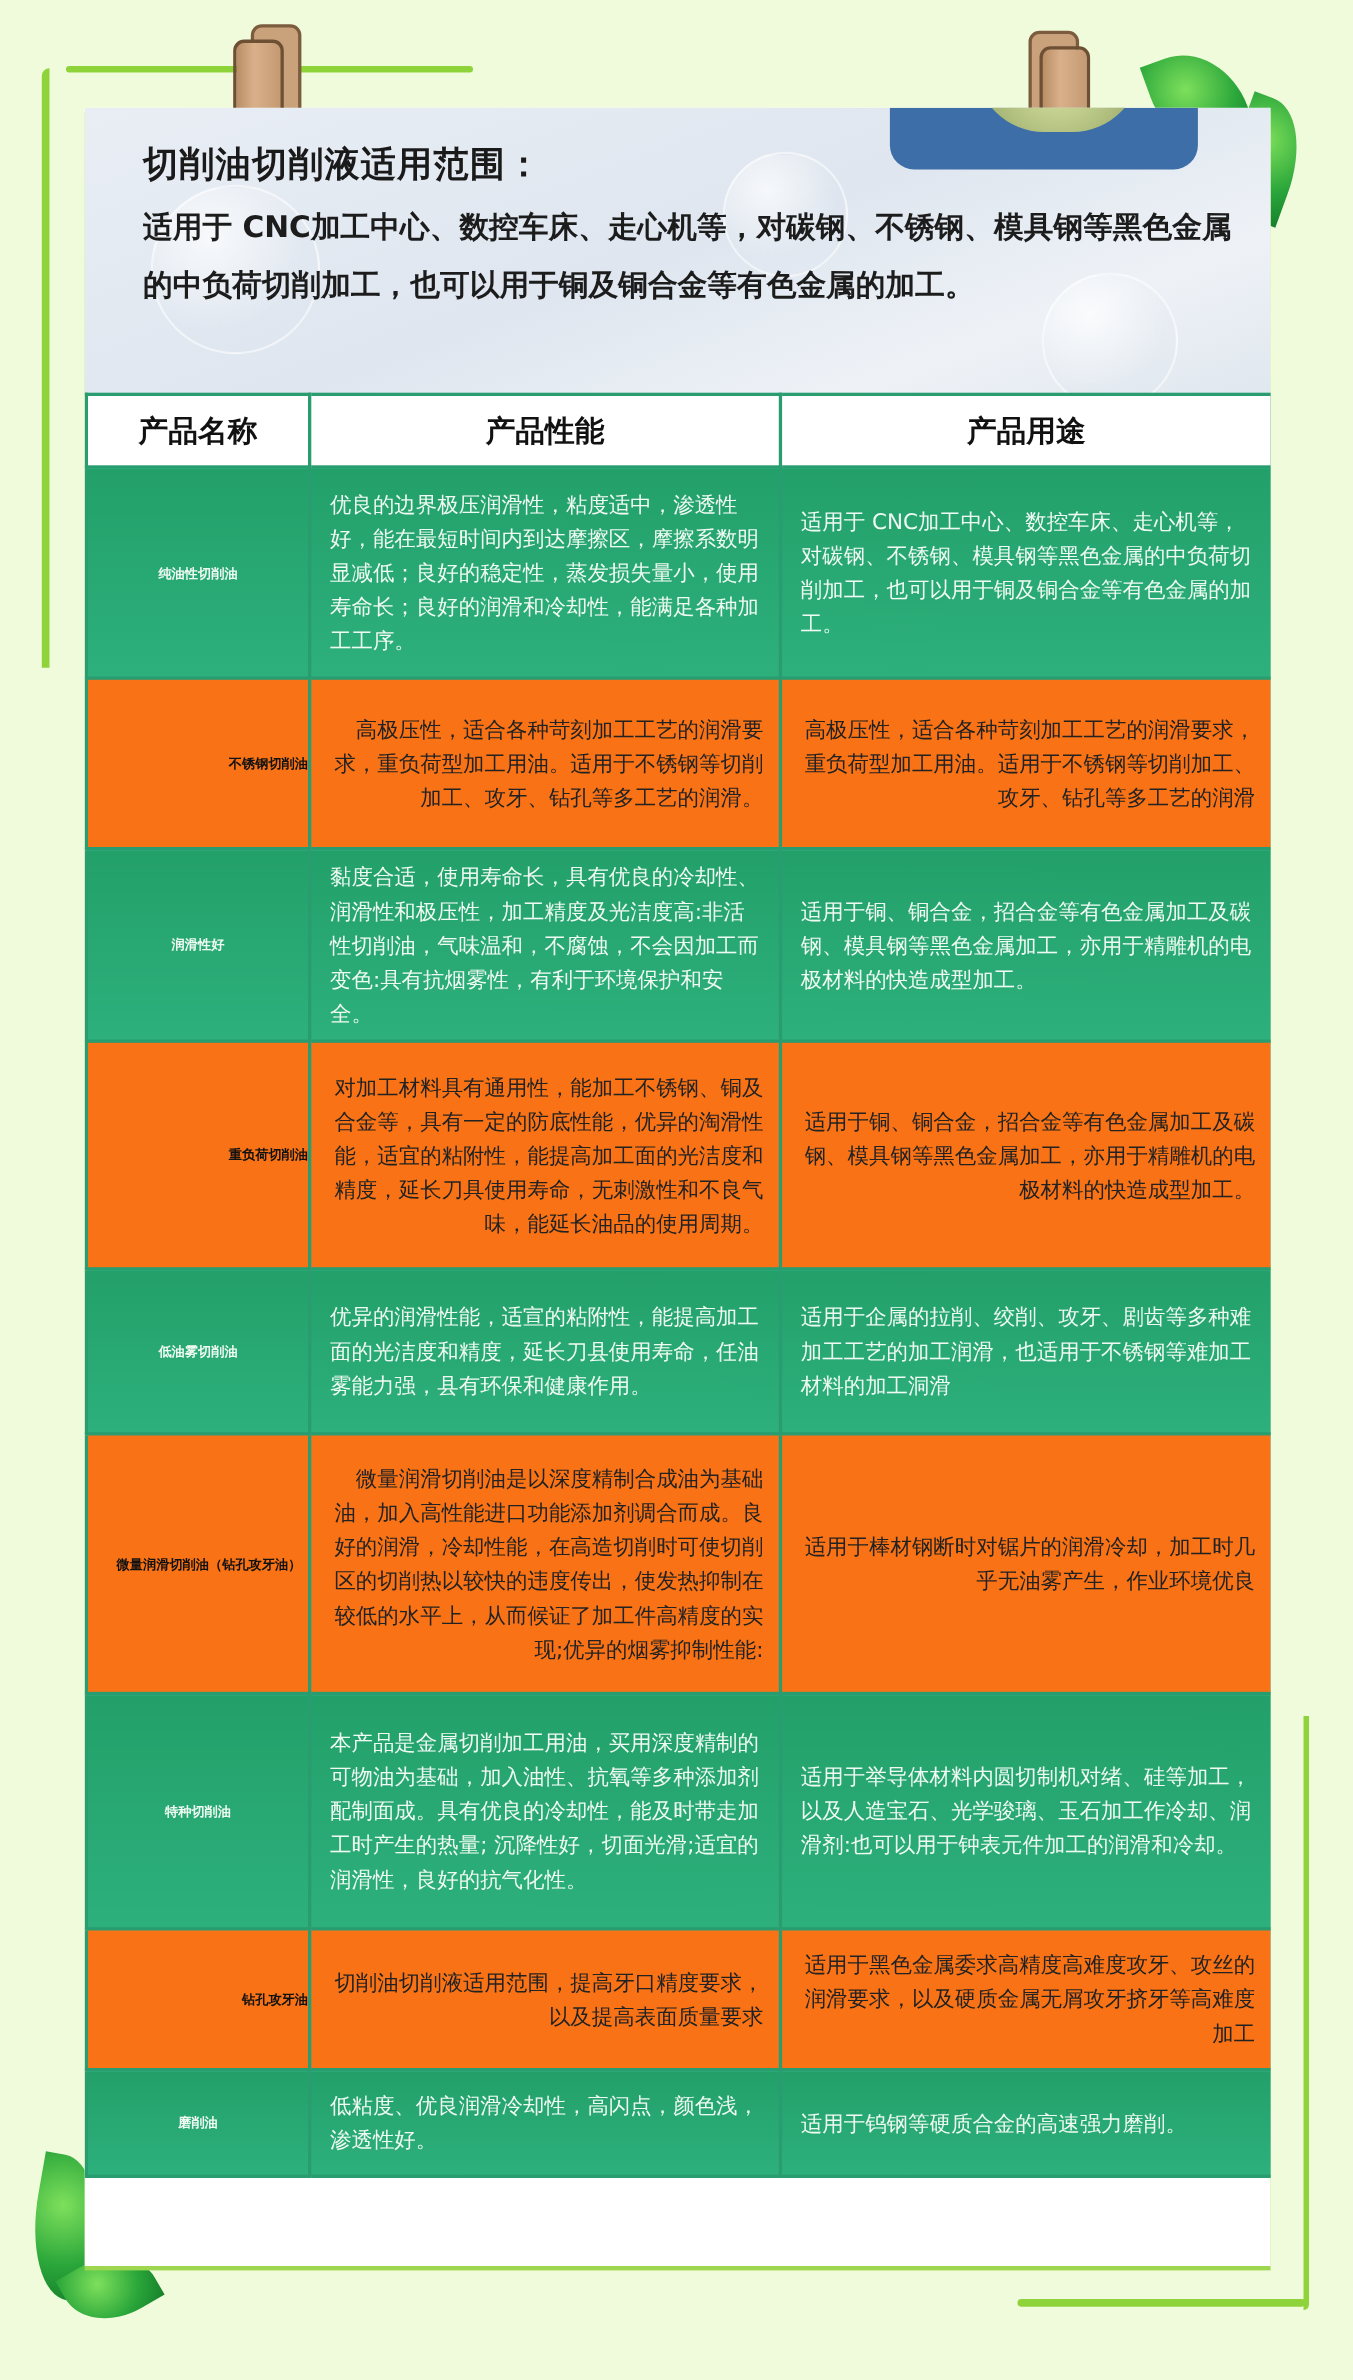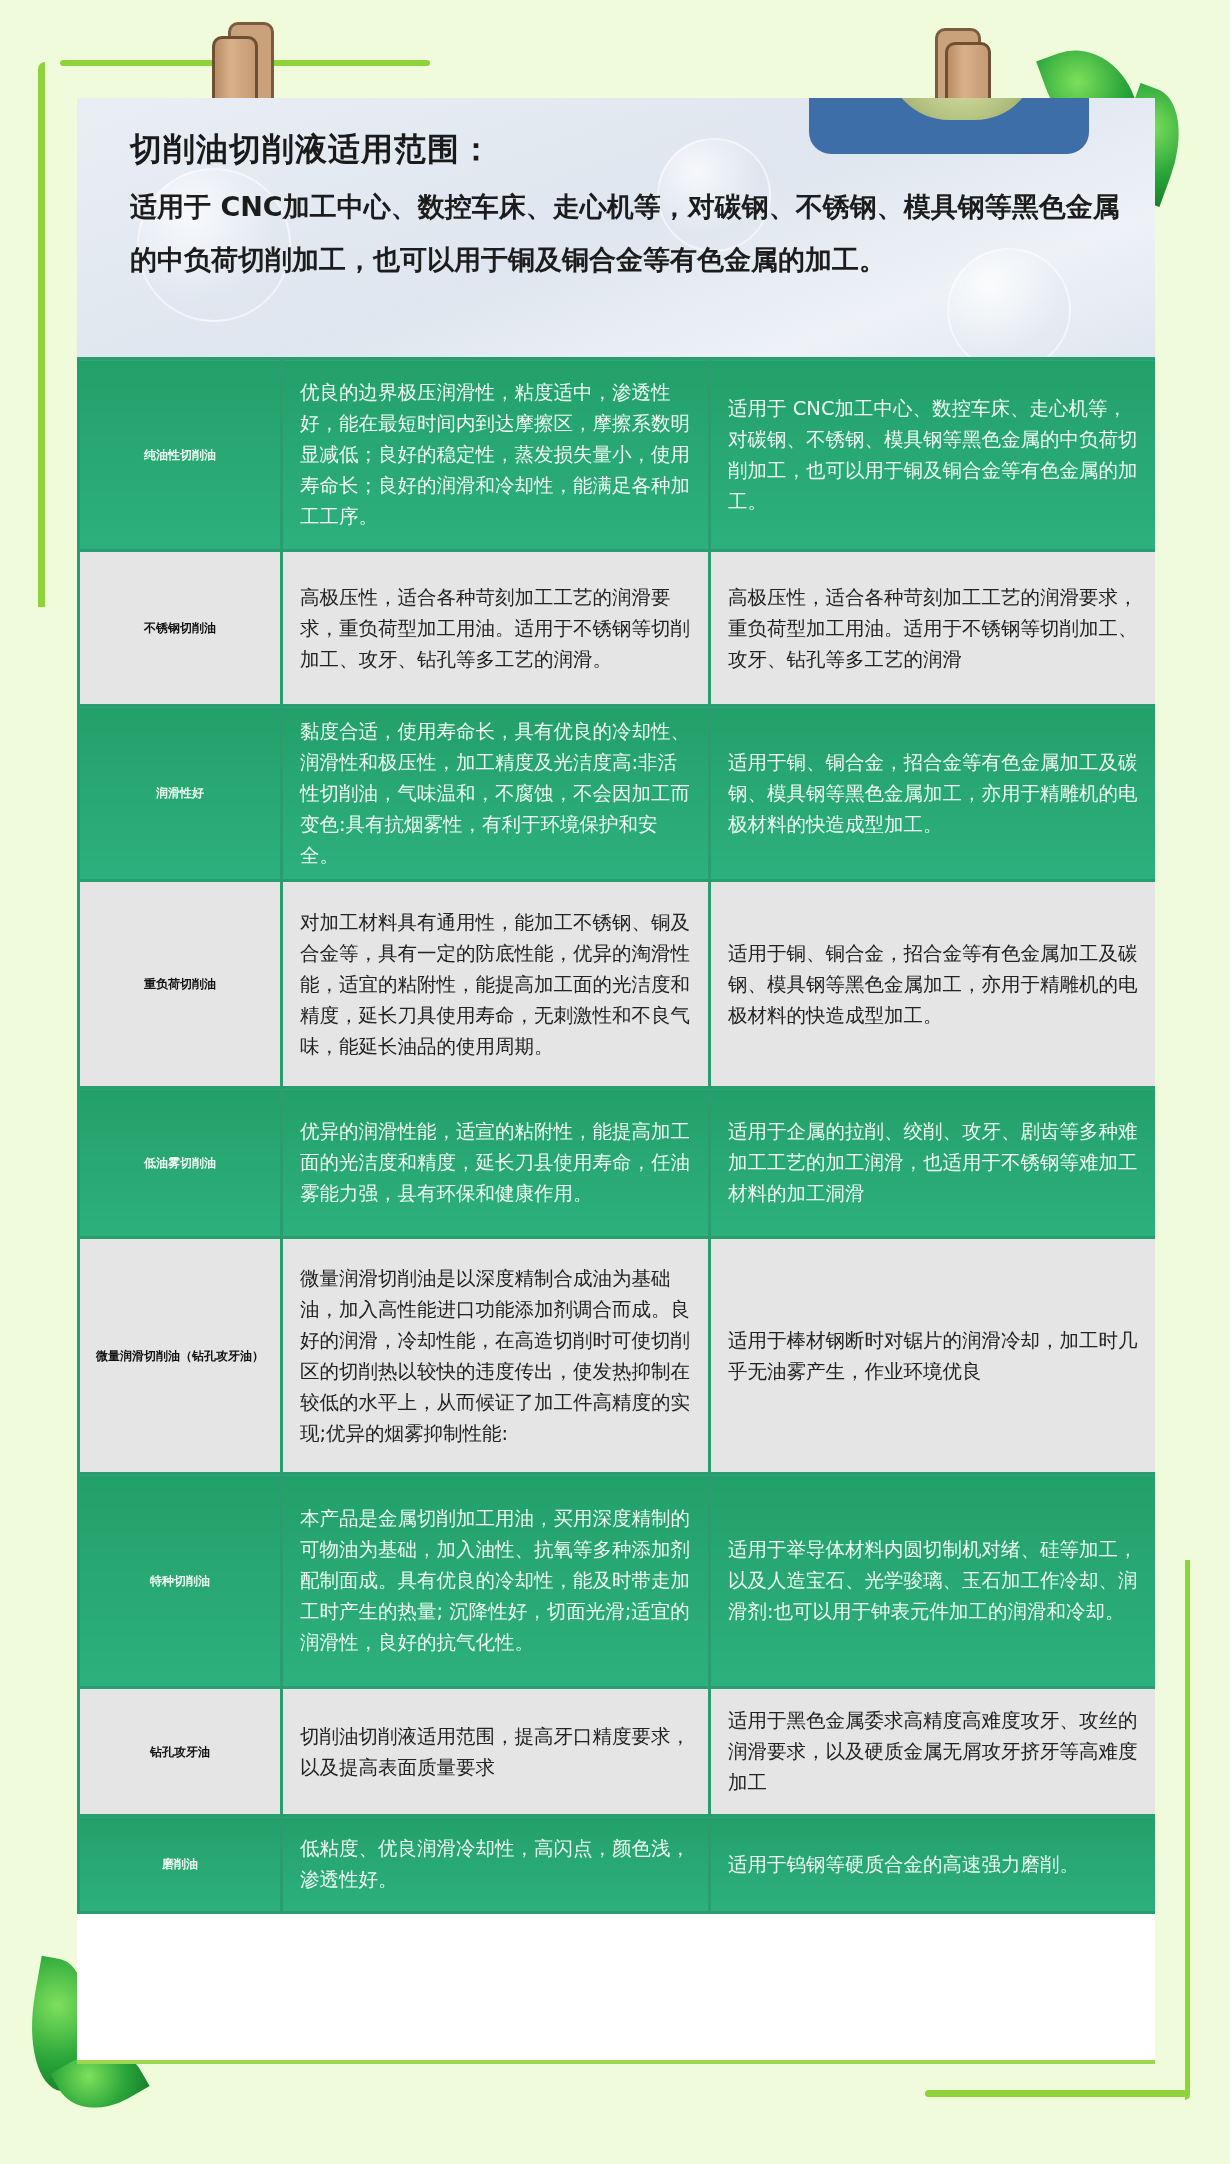--- a/index.html
+++ b/index.html
@@ -22,21 +22,21 @@
     background:radial-gradient(circle at 50% 20%,#dfe8a8,#a9b878 70%,#8f9c67);}
   .hero h1{position:absolute;left:53px;top:30px;margin:0;font-size:32px;font-weight:bold;color:#1a1a1a;letter-spacing:1px;}
   .hero p{position:absolute;left:53px;top:82px;margin:0;width:1000px;font-size:27px;line-height:53px;
     font-weight:bold;color:#1c1c1c;}
   table{position:absolute;left:0;top:259px;border-collapse:collapse;width:1078px;table-layout:fixed;}
   td,th{border:3px solid #2a9d70;padding:0;vertical-align:middle;}
   tr.head th{height:63px;background:#fff;font-size:27px;font-weight:bold;color:#111;text-align:center;}
   td.name{text-align:center;font-size:12px;font-weight:bold;line-height:32px;}
   td.txt{font-size:19.5px;line-height:31px;padding:0 14px 0 17px;}
   tr.g td{background:linear-gradient(180deg,#23a06a,#2db07c);color:#eefaf2;}
-  tr.w td{background:#e5e5e5;color:#222;}
+  tr.w td{background:#f97316;color:#222;text-align:right;}
   tr.w td.name{color:#111;}
 </style>
 </head>
 <body>
 
 <div class="frame-line" style="left:60px;top:60px;width:370px;height:6px;"></div>
 <div class="frame-line" style="left:38px;top:62px;width:7px;height:545px;border-radius:10px 0 0 0;"></div>
 <div class="frame-line" style="left:1185px;top:1560px;width:5px;height:540px;border-radius:0 0 12px 0;"></div>
 <div class="frame-line" style="left:925px;top:2090px;width:262px;height:7px;"></div>
 
@@ -62,20 +62,25 @@
     <p>适用于 CNC加工中心、数控车床、走心机等，对碳钢、不锈钢、模具钢等黑色金属的中负荷切削加工，也可以用于铜及铜合金等有色金属的加工。</p>
   </div>
 
   <table>
     <colgroup>
         <col style="width:203px">
         <col style="width:428px">
         <col style="width:447px">
       </colgroup>
     <tbody>
+        <tr class="head">
+      <th>产品名称</th>
+      <th>产品性能</th>
+      <th>产品用途</th>
+    </tr>
     <tr class="g" style="height:192px">
       <td class="name">纯油性切削油</td>
       <td class="txt">优良的边界极压润滑性，粘度适中，渗透性好，能在最短时间内到达摩擦区，摩擦系数明显减低；良好的稳定性，蒸发损失量小，使用寿命长；良好的润滑和冷却性，能满足各种加工工序。</td>
       <td class="txt">适用于 CNC加工中心、数控车床、走心机等，对碳钢、不锈钢、模具钢等黑色金属的中负荷切削加工，也可以用于铜及铜合金等有色金属的加工。</td>
     </tr>
     <tr class="w" style="height:155px">
       <td class="name">不锈钢切削油</td>
       <td class="txt">高极压性，适合各种苛刻加工工艺的润滑要求，重负荷型加工用油。适用于不锈钢等切削加工、攻牙、钻孔等多工艺的润滑。</td>
       <td class="txt">高极压性，适合各种苛刻加工工艺的润滑要求，重负荷型加工用油。适用于不锈钢等切削加工、攻牙、钻孔等多工艺的润滑</td>
     </tr>

